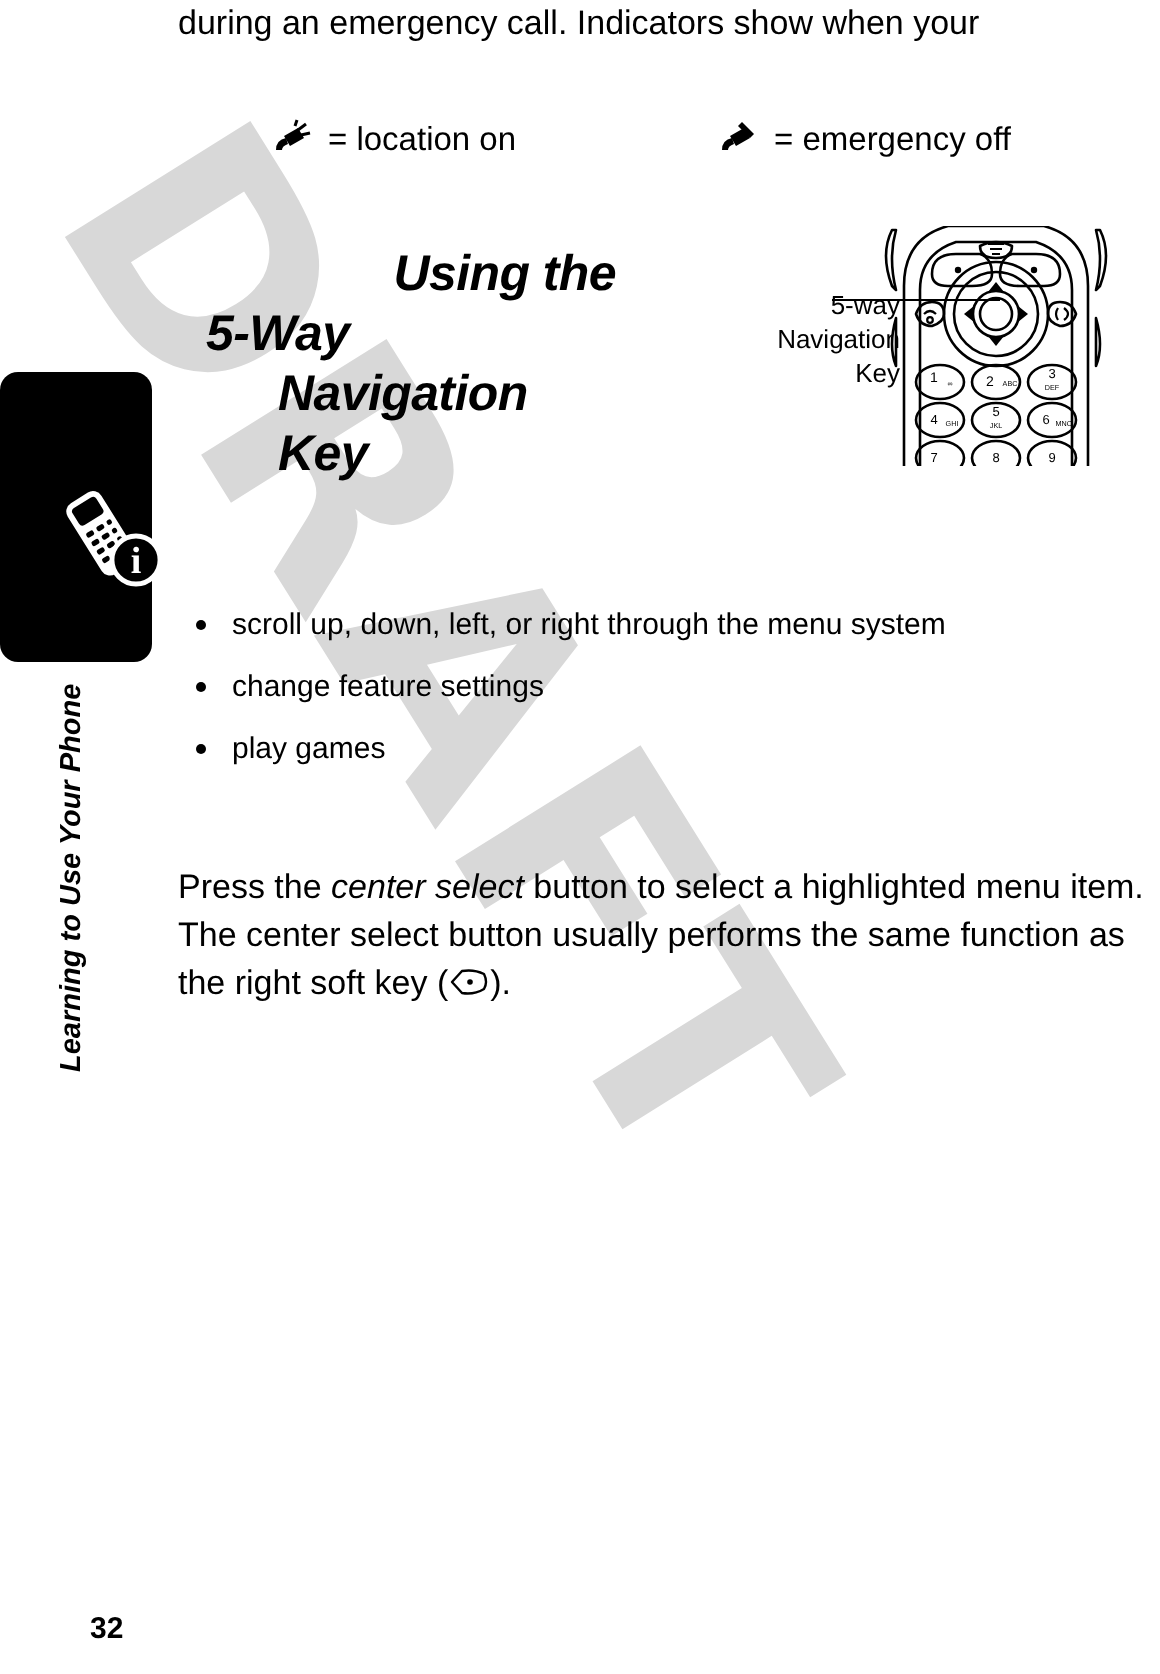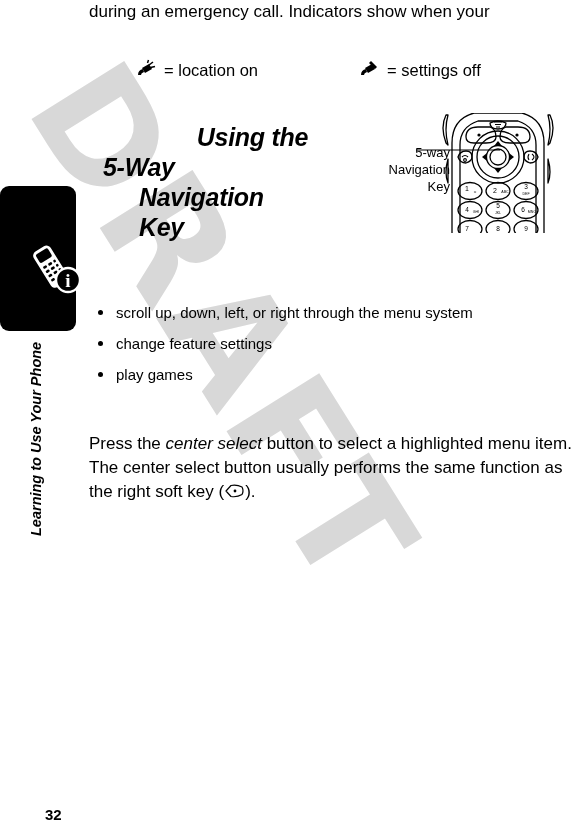--- a/index.html
+++ b/index.html
@@ -270,21 +270,21 @@
     </div>
 
     <div class="legend-item second">
       <span class="legend-icon">
         <svg viewBox="0 0 22 22" width="22" height="22">
           <path d="M3 16 q0 -5 5 -6 l1 3 q-3 1 -3 3 z" fill="#000000"></path>
           <path d="M7 9 l7 -4 3 5 -7 4 z" fill="#000000"></path>
           <path d="M13 2 l6 6 -2 2 -6 -6 z" fill="#000000"></path>
         </svg>
       </span>
-      <span>= settings off</span>
+      <span>= emergency off</span>
     </div>
   </div>
 
   <h1 class="heading">
     <span class="l1">Using the</span>
     <span class="l2">5-Way</span>
     <span class="l3">Navigation</span>
     <span class="l4">Key</span>
   </h1>
 

